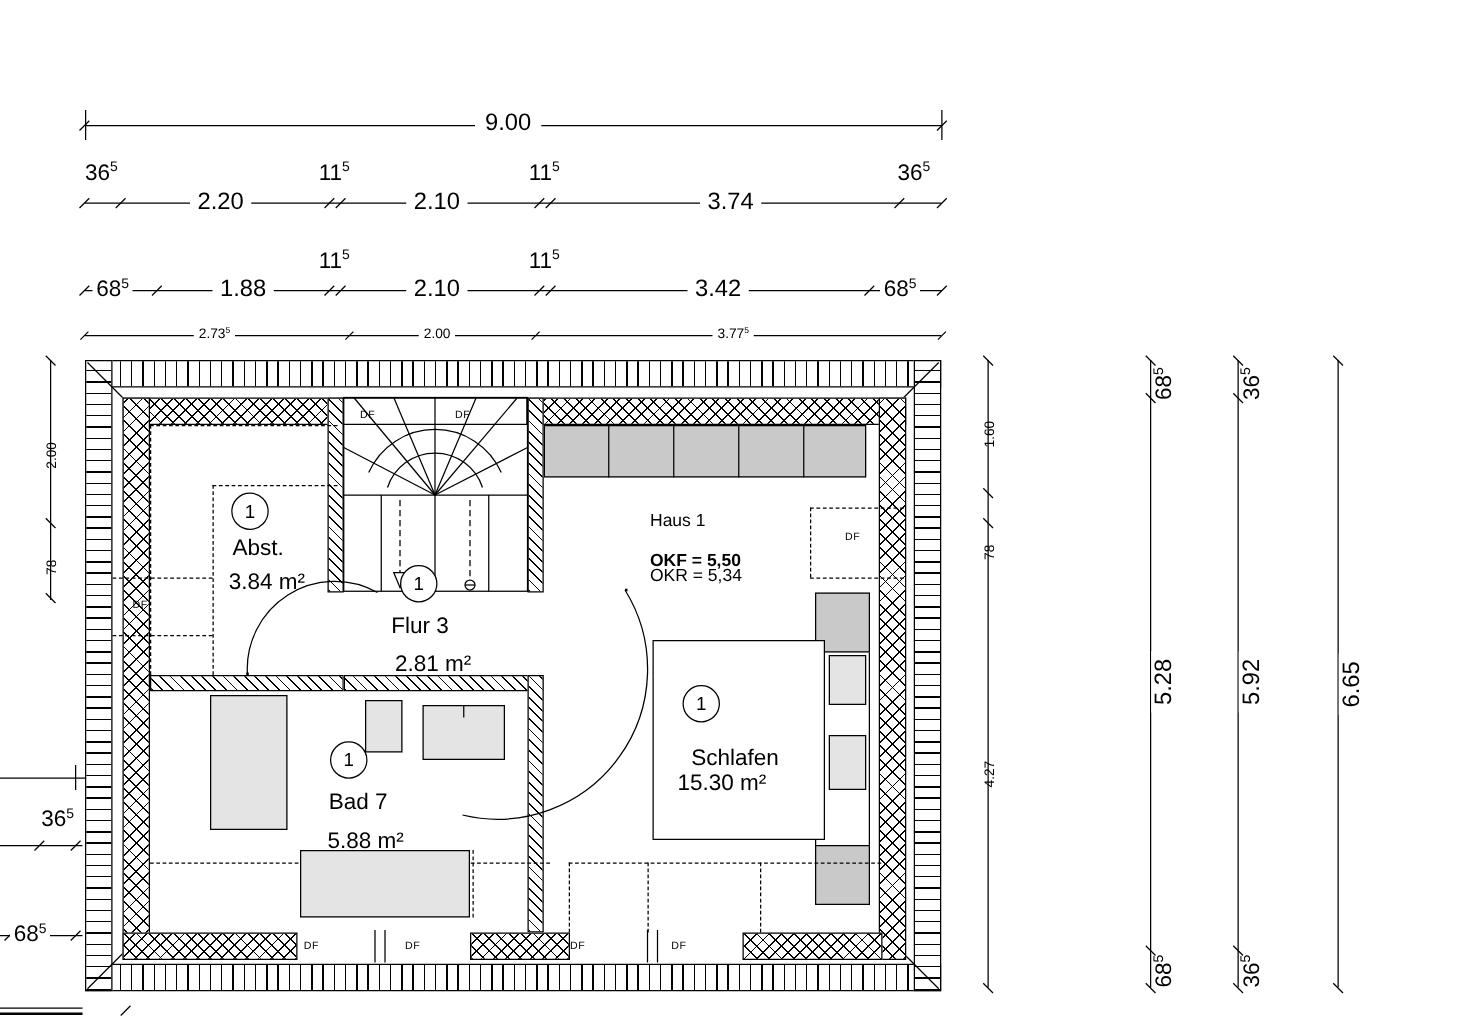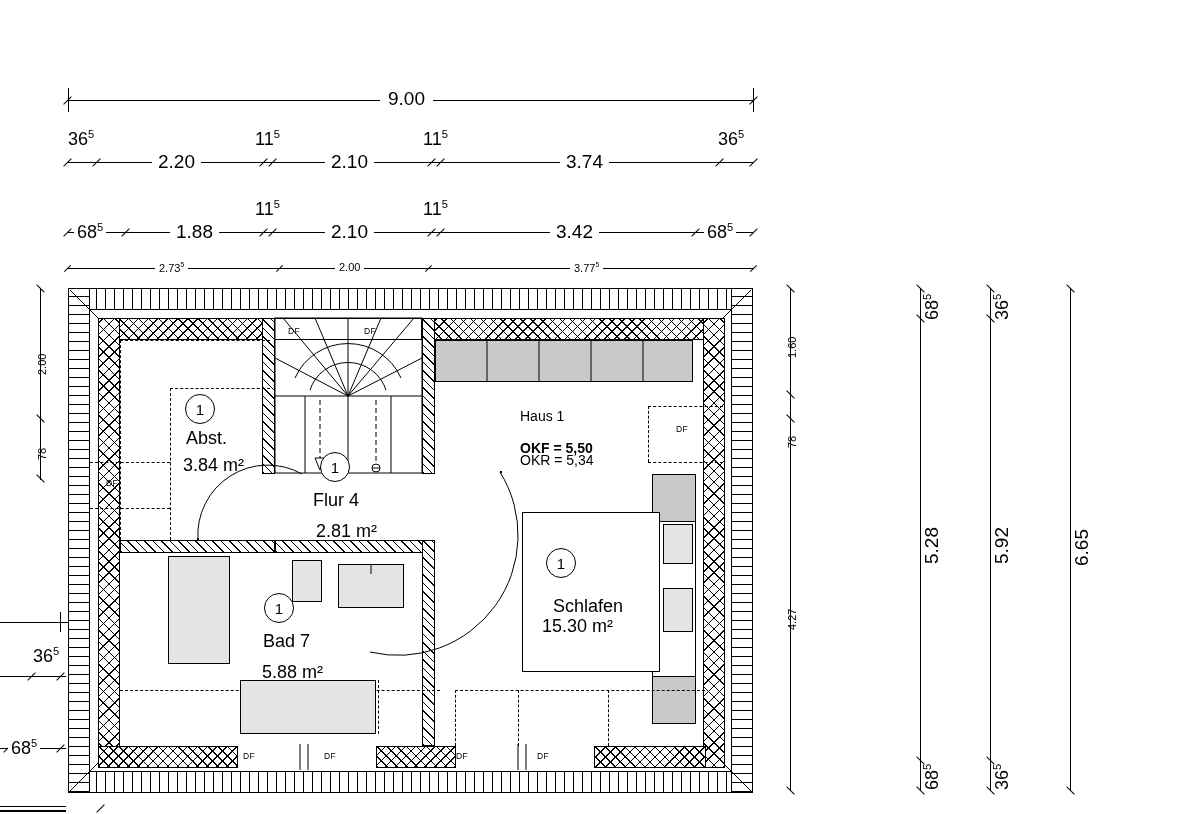--- a/index.html
+++ b/index.html
@@ -357,21 +357,21 @@
   <svg style="left:514px;top:744px;width:24px;height:26px;">
     <line x1="4" y1="0" x2="4" y2="26" stroke="#000" stroke-width="1"></line>
     <line x1="12" y1="0" x2="12" y2="26" stroke="#000" stroke-width="1"></line>
   </svg>
 
   <div class="circnum" style="left:185px;top:394px;">1</div>
   <div class="txt room-name" style="left:186px;top:428px;">Abst.</div>
   <div class="txt room-area" style="left:183px;top:455px;">3.84 m²</div>
 
   <div class="circnum" style="left:320px;top:452px;">1</div>
-  <div class="txt room-name" style="left:313px;top:490px;">Flur 4</div>
+  <div class="txt room-name" style="left:313px;top:490px;">Flur 3</div>
   <div class="txt room-area" style="left:316px;top:521px;">2.81 m²</div>
 
   <div class="circnum" style="left:264px;top:593px;">1</div>
   <div class="txt room-name" style="left:263px;top:631px;">Bad 7</div>
   <div class="txt room-area" style="left:262px;top:662px;">5.88 m²</div>
 
   <div class="circnum" style="left:546px;top:548px;">1</div>
   <div class="txt room-name" style="left:541px;top:596px;margin-left:12px;">Schlafen</div>
   <div class="txt room-area" style="left:542px;top:616px;">15.30 m²</div>
 

